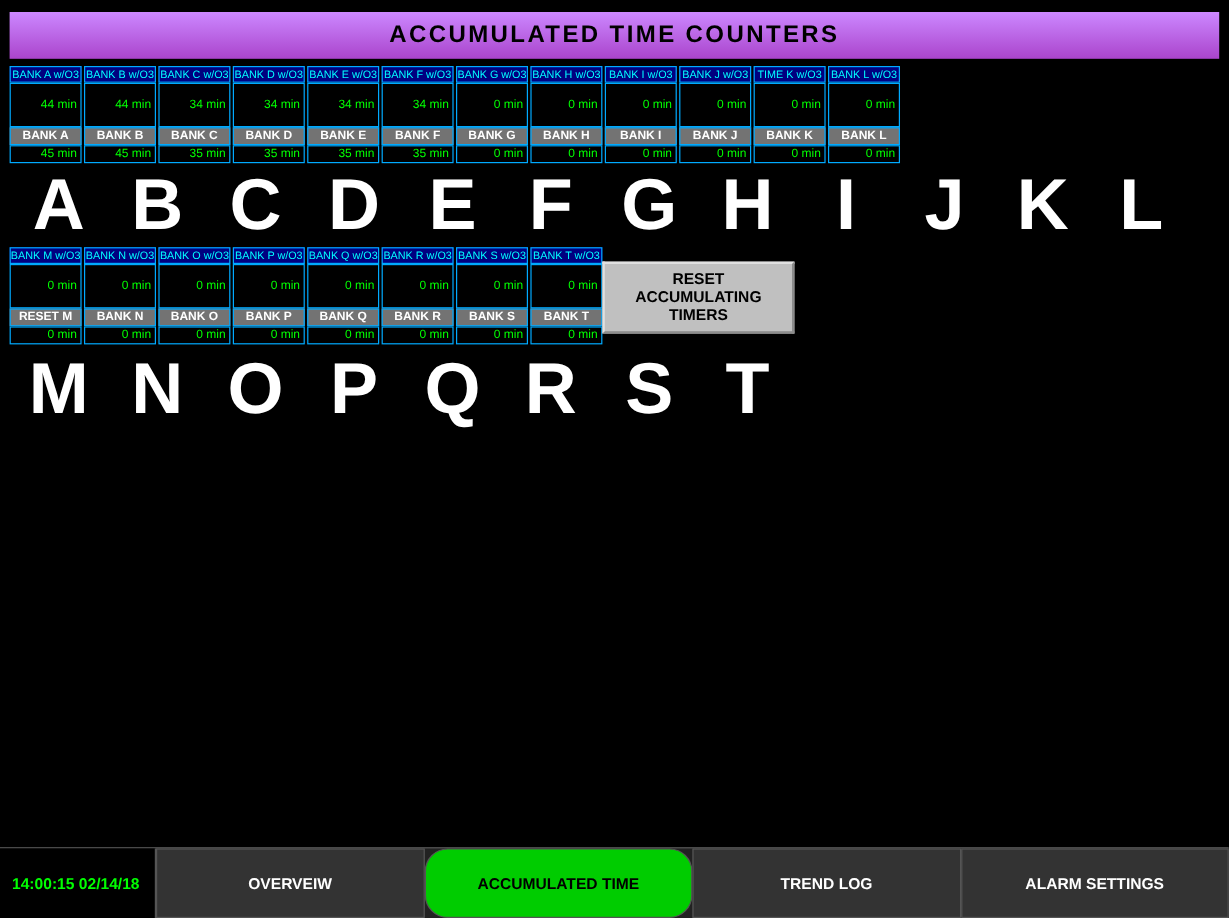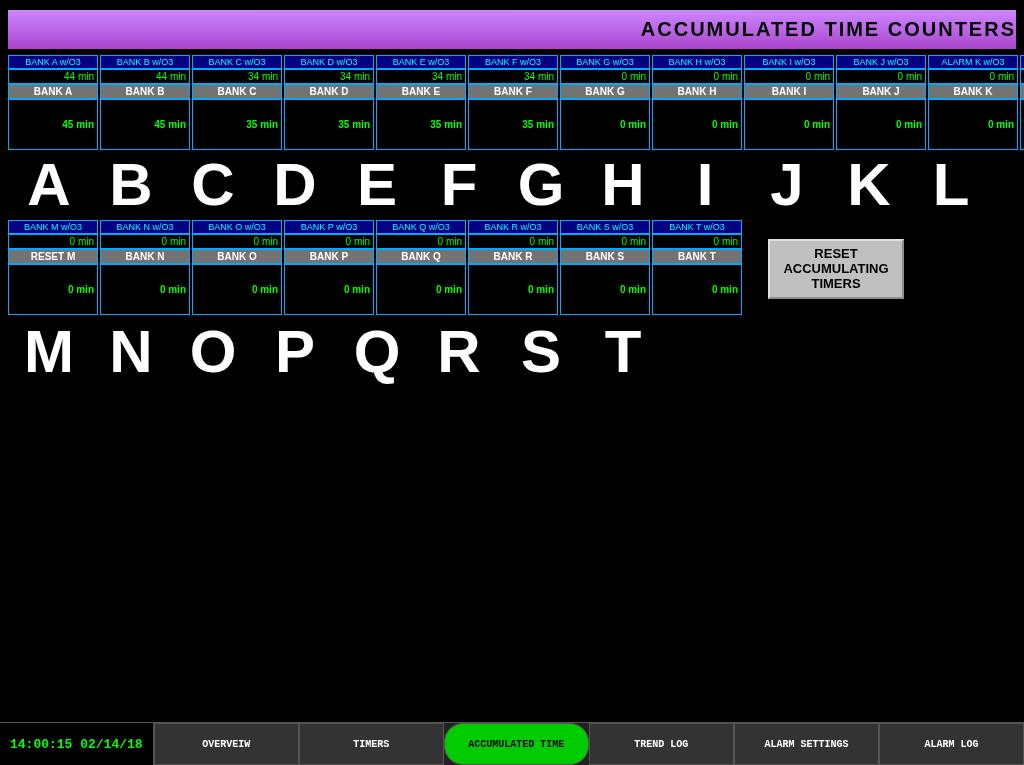--- a/index.html
+++ b/index.html
@@ -8,21 +8,21 @@
       width: 1024px;
       height: 765px;
       overflow: hidden;
       font-family: Arial, sans-serif;
       position: relative;
     }
 
     
     #header-bar {
       background: linear-gradient(to bottom, #cc88ff, #aa44cc);
-      text-align: right;
+      text-align: center;
       padding: 8px 0;
       margin: 10px 8px 6px 8px;
     }
     #header-bar h1 {
       color: #000;
       font-size: 20px;
       font-weight: bold;
       letter-spacing: 2px;
     }
 
@@ -34,60 +34,59 @@
     
     .bank-section {
       display: flex;
       gap: 2px;
       margin-bottom: 2px;
     }
 
     .bank-unit {
       display: flex;
       flex-direction: column;
-      width: 90px;
+      width: 60px;
       flex-shrink: 0;
     }
 
     .bank-wo3-label {
       background: #000080;
       border: 1px solid #00aaff;
       color: #00ffff;
       font-size: 9px;
       text-align: center;
       padding: 1px 0;
     }
 
     .bank-wo3-value {
       background: #000;
       border: 1px solid #00aaff;
       color: #00ff00;
       font-size: 10px;
       text-align: right;
-      padding: 1px 3px;
+      padding: 12px 3px;
     }
 
     .bank-name-label {
       background: #737373;
       border: 1px solid #00aaff;
       color: #fff;
       font-size: 10px;
       font-weight: bold;
       text-align: center;
       padding: 1px 0;
     }
 
     .bank-name-value {
       background: #000;
       border: 1px solid #00aaff;
       color: #00ff00;
       font-size: 10px;
       text-align: right;
-      padding: 19px 3px;
-      font-weight: bold;
+      padding: 1px 3px;
     }
 
     
     .letters-row {
       display: flex;
       gap: 0;
       margin: 5px 0;
     }
 
     .letter-cell {
@@ -103,61 +102,60 @@
     
     #reset-btn {
       background: #c0c0c0;
       border: 2px outset #e0e0e0;
       color: #000;
       font-size: 13px;
       font-weight: bold;
       text-align: center;
       padding: 10px 15px;
       cursor: pointer;
-      width: 136px;
+      width: 160px;
       height: 60px;
       display: flex;
       align-items: center;
       justify-content: center;
-      margin-left: 26px;
+      margin-left: 0;
       align-self: center;
     }
 
     
     #bottom-nav {
       position: absolute;
       bottom: 0;
       left: 0;
       right: 0;
       background: #222;
       display: flex;
       align-items: stretch;
-      height: 43px;
+      height: 59px;
       border-top: 1px solid #555;
-      font-family: Liberation Mono, monospace;
     }
 
     #datetime-display {
       background: #000;
       color: #00ff00;
       font-size: 13px;
       font-weight: bold;
       padding: 0 10px;
       display: flex;
       align-items: center;
       border-right: 1px solid #555;
       min-width: 130px;
     }
 
     .nav-btn {
       flex: 1;
       background: #333;
       color: #fff;
       border: 1px solid #555;
-      font-size: 10px;
+      font-size: 13px;
       font-weight: bold;
       text-align: left;
       cursor: pointer;
       display: flex;
       align-items: center;
       justify-content: center;
       padding: 0 5px;
     }
 
     .nav-btn.active {
@@ -237,21 +235,21 @@
       <div class="bank-name-label">BANK I</div>
       <div class="bank-name-value">0 min</div>
     </div>
       <div class="bank-unit">
       <div class="bank-wo3-label">BANK J w/O3</div>
       <div class="bank-wo3-value">0 min</div>
       <div class="bank-name-label">BANK J</div>
       <div class="bank-name-value">0 min</div>
     </div>
       <div class="bank-unit">
-      <div class="bank-wo3-label">ALARM K w/O3</div>
+      <div class="bank-wo3-label">TIME K w/O3</div>
       <div class="bank-wo3-value">0 min</div>
       <div class="bank-name-label">BANK K</div>
       <div class="bank-name-value">0 min</div>
     </div>
       <div class="bank-unit">
       <div class="bank-wo3-label">BANK L w/O3</div>
       <div class="bank-wo3-value">0 min</div>
       <div class="bank-name-label">BANK L</div>
       <div class="bank-name-value">0 min</div>
     </div>
@@ -335,18 +333,16 @@
       <div class="letter-cell">R</div>
       <div class="letter-cell">S</div>
       <div class="letter-cell">T</div>
     </div>
 
 </div>
 
 <div id="bottom-nav">
   <div id="datetime-display">14:00:15 02/14/18</div>
   <div class="nav-btn">OVERVEIW</div>
-  <div class="nav-btn">TIMERS</div>
   <div class="nav-btn active">ACCUMULATED TIME</div>
   <div class="nav-btn">TREND LOG</div>
   <div class="nav-btn">ALARM SETTINGS</div>
-  <div class="nav-btn">ALARM LOG</div>
 </div>
 
 </body></html>

